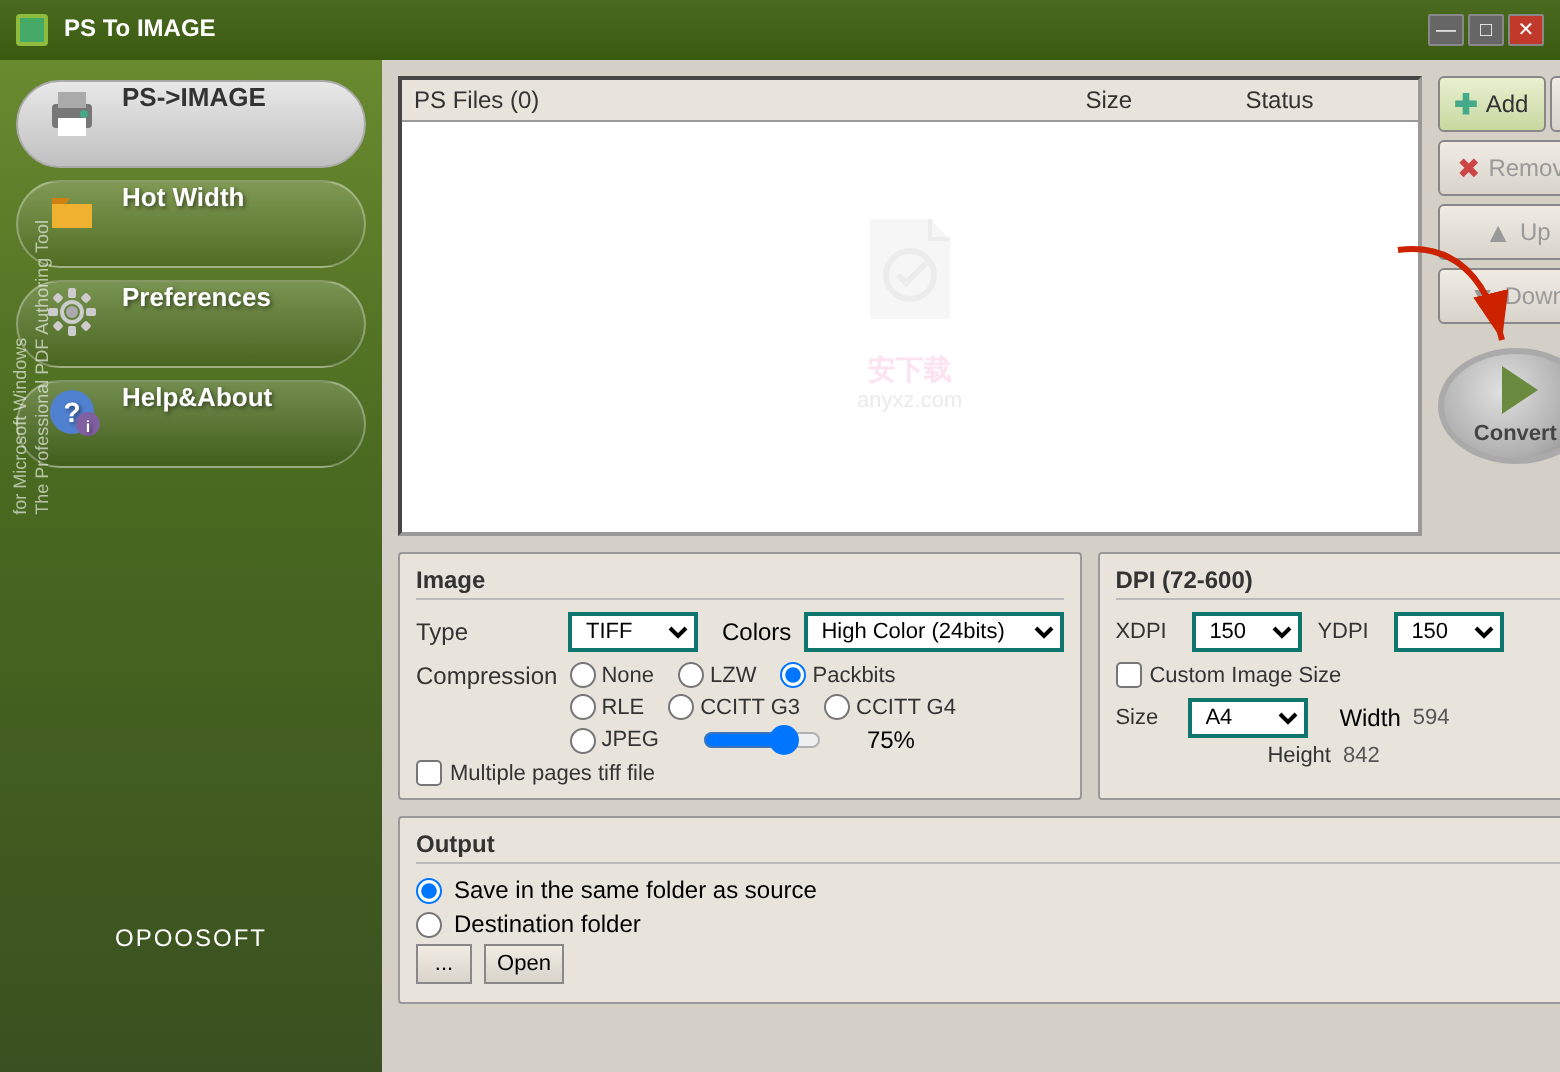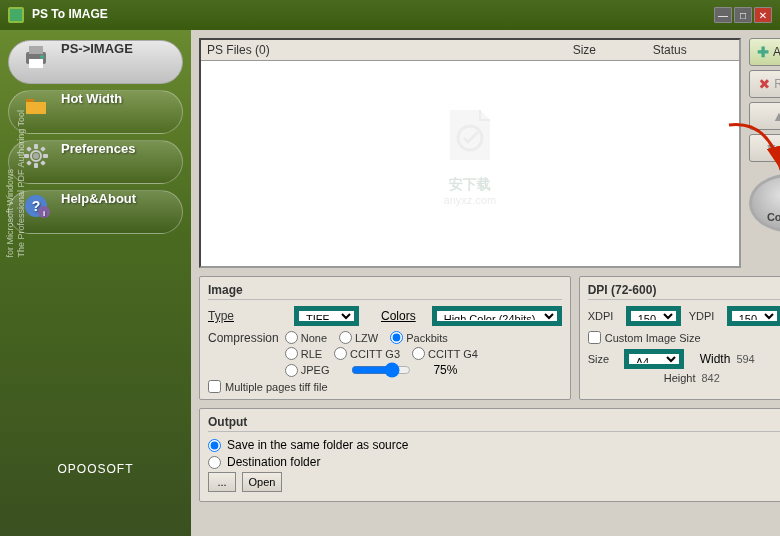--- a/index.html
+++ b/index.html
@@ -181,29 +181,28 @@
       color: #333;
       font-weight: bold;
       margin-bottom: 6px;
       border-bottom: 1px solid #bbb;
       padding-bottom: 2px;
     }
 
     .form-row {
       display: flex;
       align-items: center;
-      gap: 16px;
+      gap: 6px;
       margin-bottom: 5px;
-      text-decoration: underline;
     }
 
     .form-label { color: #333; min-width: 70px; }
 
     select, input[type="text"] {
-      border: 5px solid #0f766e;
+      border: 2px solid #0f766e;
       background: white;
       font-size: 11px;
       padding: 1px 3px;
       height: 20px;
     }
 
     .type-select { width: 65px; }
     .color-select { width: 130px; }
     .xdpi-select { width: 55px; }
     .ydpi-select { width: 55px; }
@@ -441,21 +440,21 @@
         </div>
         <div class="file-list-body">
 
           <div class="watermark">
             <svg class="watermark-icon" viewBox="0 0 60 70">
               <path d="M10 60 L10 10 L40 10 L50 20 L50 60 Z" fill="#888" opacity="0.5"></path>
               <path d="M40 10 L40 20 L50 20" fill="none" stroke="#888" stroke-width="2"></path>
               <circle cx="30" cy="38" r="12" fill="none" stroke="#888" stroke-width="3"></circle>
               <path d="M24 38 L28 42 L38 32" stroke="#888" stroke-width="3" fill="none"></path>
             </svg>
-            <div style="font-size:14px;font-weight:bold;color:#14532d;">安下载</div>
+            <div style="font-size:14px;font-weight:bold;color:#ec4899;">安下载</div>
             <div style="font-size:11px;color:#777;">anyxz.com</div>
           </div>
         </div>
       </div>
 
       <div class="side-buttons">
         <div class="add-row">
           <button class="action-btn add-btn add-main">
             <span style="color:#4a8;font-weight:bold;font-size:14px;">✚</span>
             <span>Add</span>

